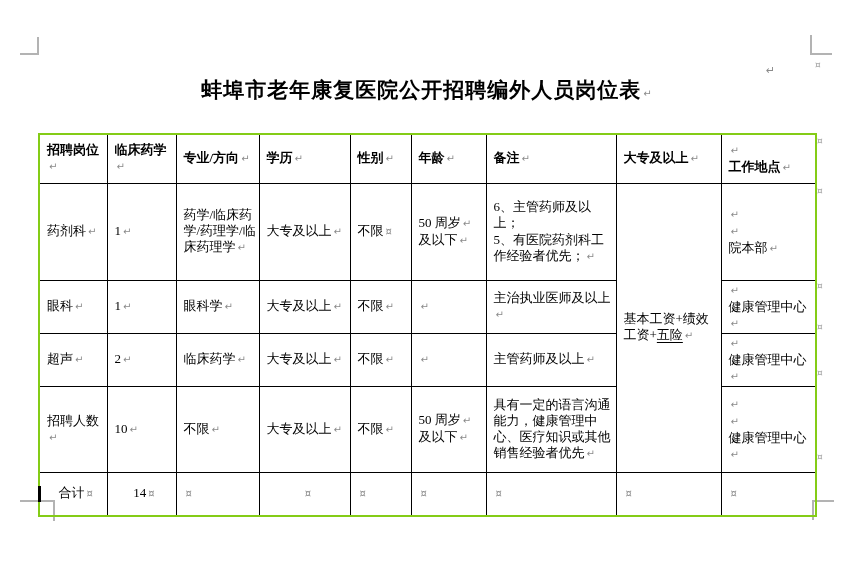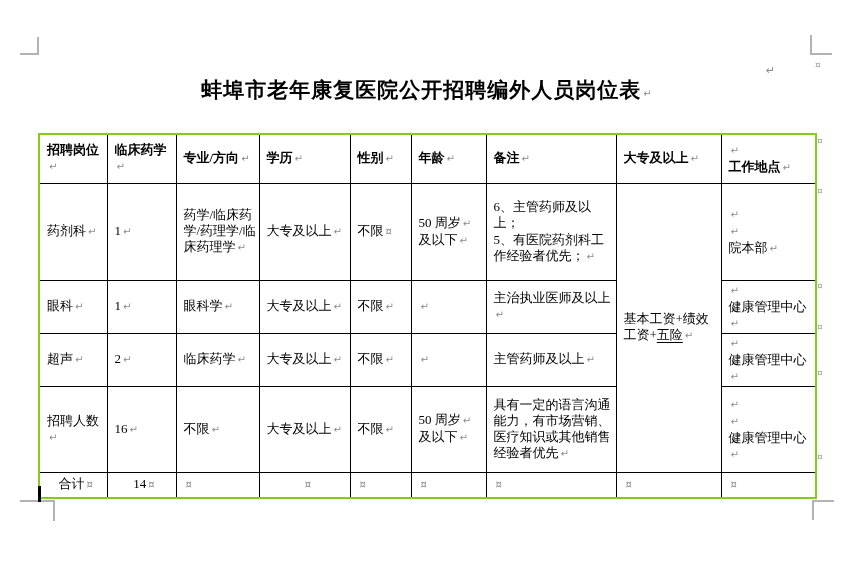--- a/index.html
+++ b/index.html
@@ -196,46 +196,46 @@
         <div class="ln"><span></span><span class="mk">↵</span></div>
         <div class="ln"><span>健康管理中心</span><span class="mk">↵</span></div>
       </td>
     </tr>
 
     <tr style="height:86px">
       <td>
             <div class="ln"><span>招聘人数</span><span class="mk">↵</span></div>
           </td>
       <td>
-            <div class="ln"><span>16</span><span class="mk">↵</span></div>
+            <div class="ln"><span>10</span><span class="mk">↵</span></div>
           </td>
       <td>
             <div class="ln"><span>不限</span><span class="mk">↵</span></div>
           </td>
       <td>
             <div class="ln"><span>大专及以上</span><span class="mk">↵</span></div>
           </td>
       <td>
             <div class="ln"><span>不限</span><span class="mk">↵</span></div>
           </td>
       <td>
         <div class="ln"><span>50 周岁</span><span class="mk">↵</span></div>
         <div class="ln"><span>及以下</span><span class="mk">↵</span></div>
       </td>
       <td>
-            <div class="ln"><span>具有一定的语言沟通能力，有市场营销、医疗知识或其他销售经验者优先</span><span class="mk">↵</span></div>
+            <div class="ln"><span>具有一定的语言沟通能力，健康管理中心、医疗知识或其他销售经验者优先</span><span class="mk">↵</span></div>
           </td>
       <td>
         <div class="ln"><span></span><span class="mk">↵</span></div>
         <div class="ln"><span></span><span class="mk">↵</span></div>
         <div class="ln"><span>健康管理中心</span><span class="mk">↵</span></div>
       </td>
     </tr>
 
-    <tr style="height:26px">
+    <tr style="height:44px">
       <td class="ctr">
             <div class="ln"><span>合计</span><span class="mk">¤</span></div>
           </td>
       <td class="ctr">
             <div class="ln"><span>14</span><span class="mk">¤</span></div>
           </td>
       <td>
             <div class="ln"><span></span><span class="mk">¤</span></div>
           </td>
       <td class="ctr">

